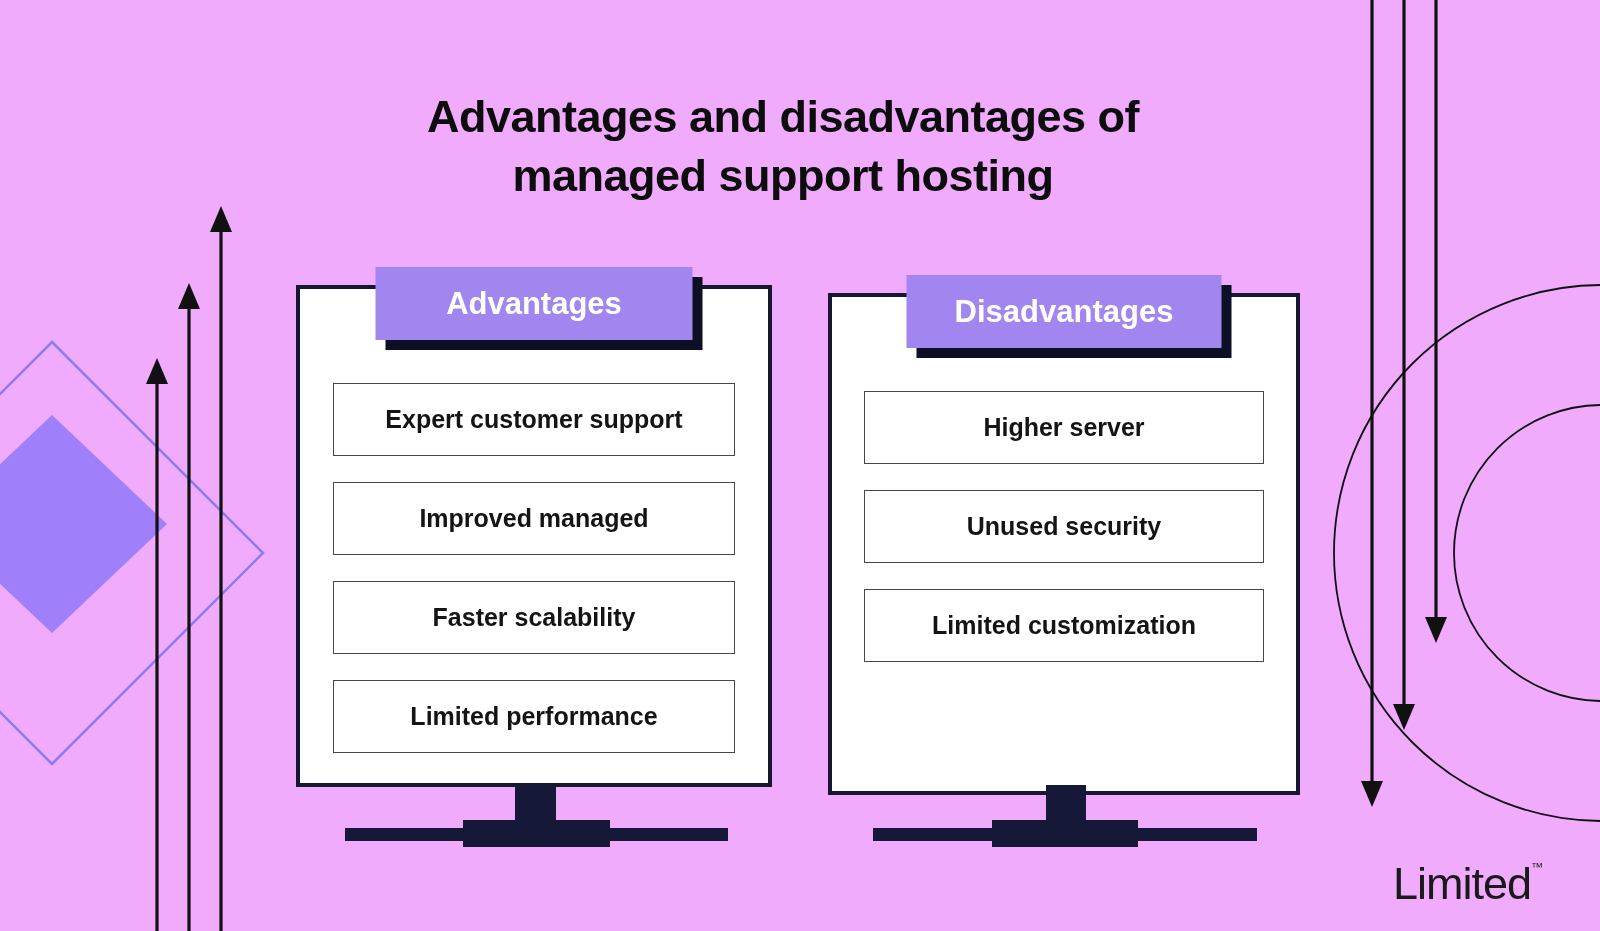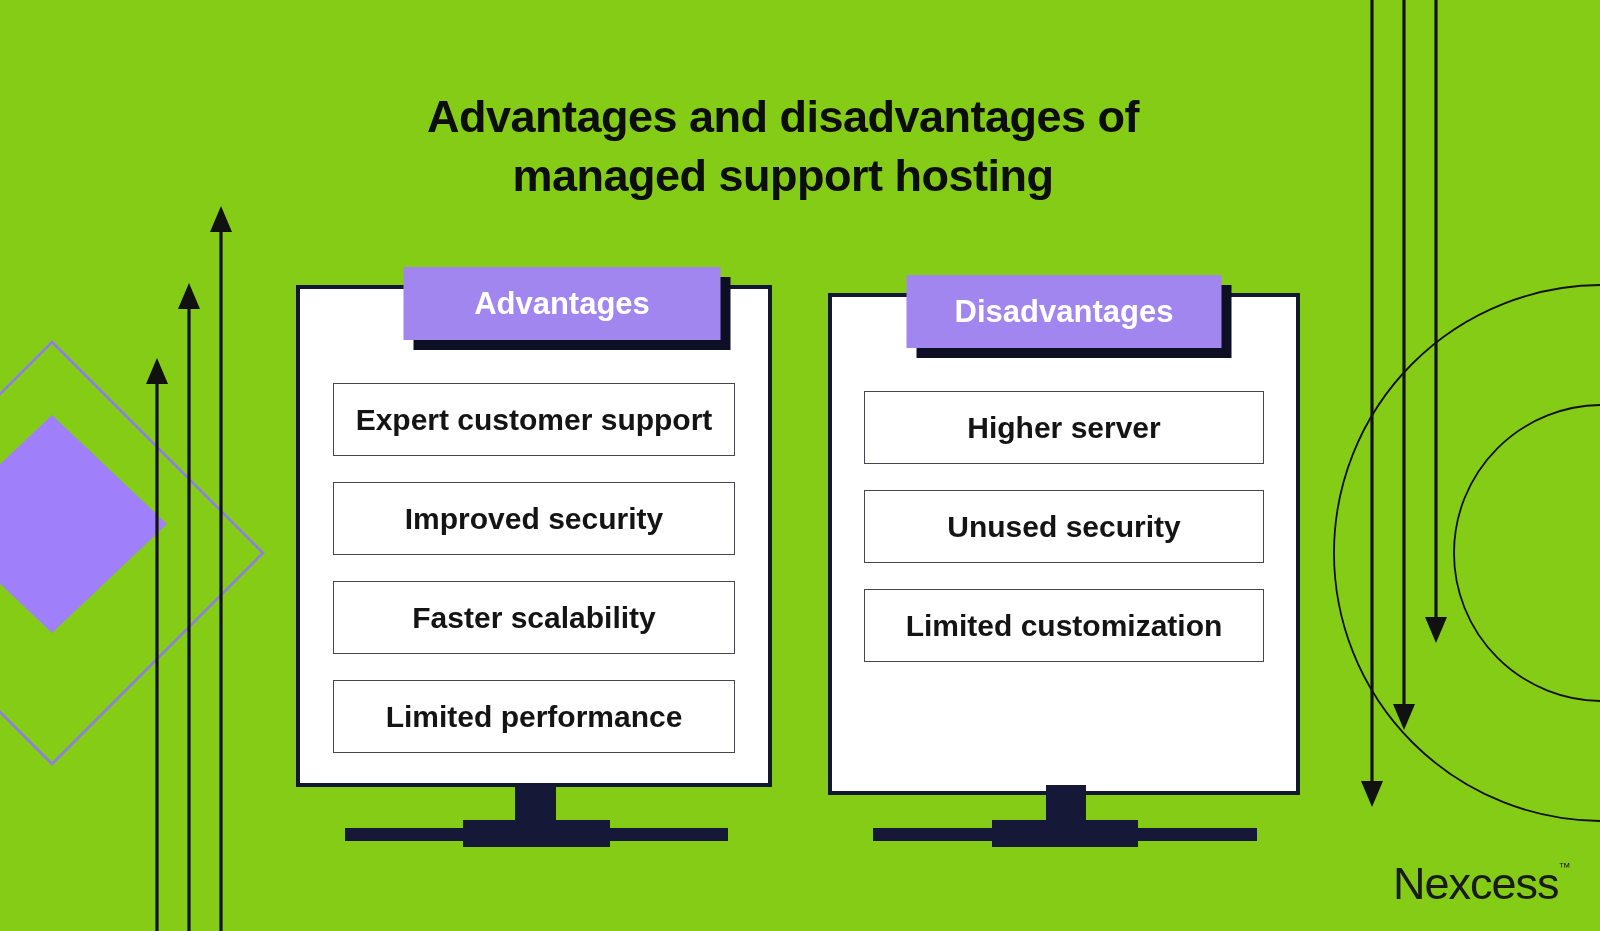--- a/index.html
+++ b/index.html
@@ -1,21 +1,21 @@
 <!DOCTYPE html>
 <html><head>
 <meta charset="utf-8">
 <style>
   * { margin: 0; padding: 0; box-sizing: border-box; }
   html, body { background: #ffffff; }
   .canvas {
     position: relative;
     width: 1600px;
     height: 931px;
-    background: #84cc16;
+    background: #f0abfc;
     overflow: hidden;
     font-family: "Liberation Sans", sans-serif;
   }
   .decor-svg {
     position: absolute;
     left: 0; top: 0;
     width: 1600px; height: 931px;
     z-index: 0;
     pointer-events: none;
   }
@@ -51,42 +51,42 @@
     background: #a186f0;
     box-shadow: 10px 10px 0 #0d0f24;
     display: flex;
     align-items: center;
     justify-content: center;
     color: #ffffff;
     font-weight: bold;
     font-size: 31px;
     z-index: 3;
   }
-  .panel-header.adv { width: 317px; margin-left: 28px; }
+  .panel-header.adv { width: 317px; }
   .panel-header.dis { width: 315px; }
   .items {
     position: absolute;
     top: 94px;
     left: 50%;
     transform: translateX(-50%);
     display: flex;
     flex-direction: column;
     gap: 26px;
   }
   .items.adv { width: 402px; }
   .items.dis { width: 400px; }
   .item {
     height: 73px;
     background: #ffffff;
     border: 1.5px solid #46464e;
     display: flex;
     align-items: center;
     justify-content: center;
     font-weight: bold;
-    font-size: 30px;
+    font-size: 25px;
     color: #141414;
     text-align: center;
   }
   .stand-part { position: absolute; background: #151836; z-index: 1; }
   
   .neck-l { left: 515px; top: 785px; width: 41px;  height: 37px; }
   .base-l { left: 463px; top: 820px; width: 147px; height: 27px; }
   .bar-l  { left: 345px; top: 828px; width: 383px; height: 13px; }
   
   .neck-r { left: 1046px; top: 785px; width: 40px;  height: 37px; }
@@ -158,36 +158,36 @@
 
   <div class="title">
     <div>Advantages and disadvantages of</div>
     <div>managed support hosting</div>
   </div>
 
   <div class="screen left">
     <div class="panel-header adv">Advantages</div>
     <div class="items adv">
       <div class="item">Expert customer support</div>
-      <div class="item">Improved security</div>
+      <div class="item">Improved managed</div>
       <div class="item">Faster scalability</div>
       <div class="item">Limited performance</div>
     </div>
   </div>
   <div class="stand-part neck-l"></div>
   <div class="stand-part base-l"></div>
   <div class="stand-part bar-l"></div>
 
   <div class="screen right">
     <div class="panel-header dis">Disadvantages</div>
     <div class="items dis">
       <div class="item">Higher server</div>
       <div class="item">Unused security</div>
       <div class="item">Limited customization</div>
     </div>
   </div>
   <div class="stand-part neck-r"></div>
   <div class="stand-part base-r"></div>
   <div class="stand-part bar-r"></div>
 
-  <div class="brand"><span>Nexcess</span><span class="tm">™</span></div>
+  <div class="brand"><span>Limited</span><span class="tm">™</span></div>
 
 </div>
 
 </body></html>

